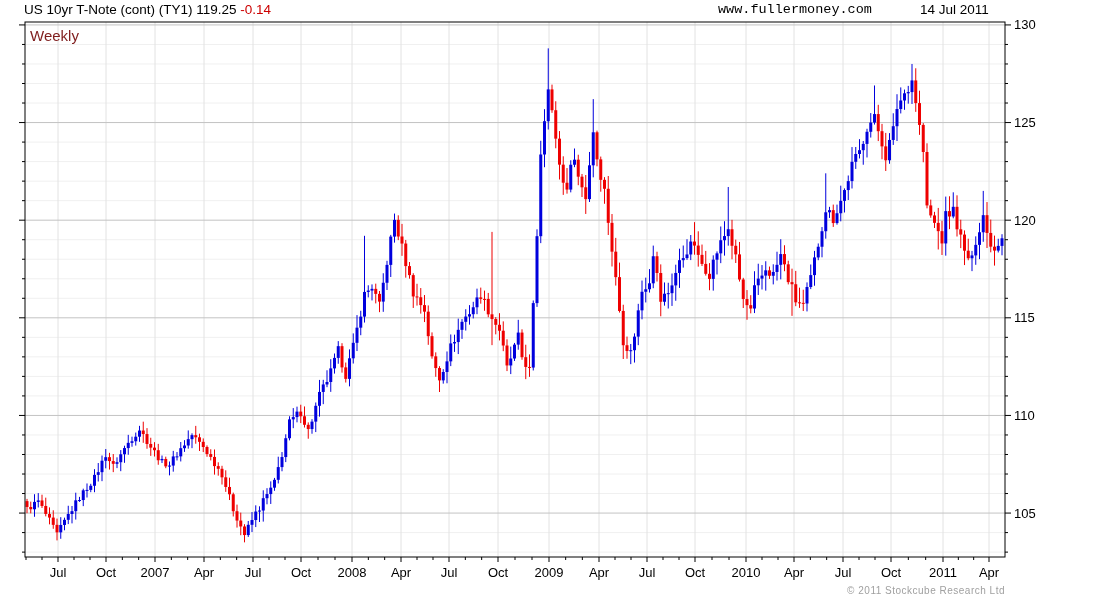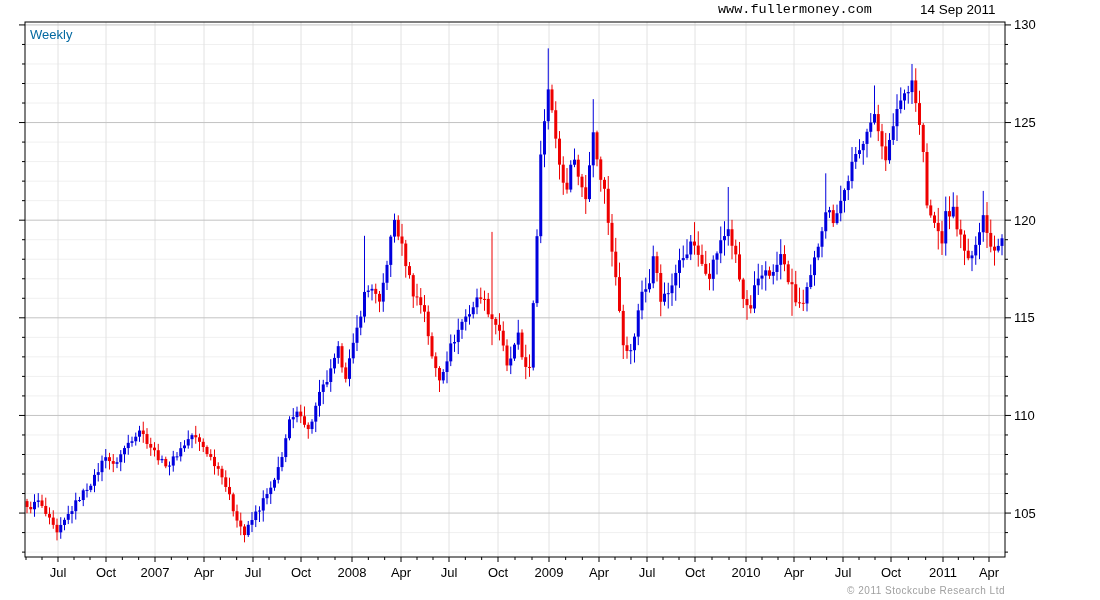--- a/index.html
+++ b/index.html
@@ -3,31 +3,32 @@
 <meta charset="utf-8">
 <style>
   html,body{margin:0;padding:0;background:#fff;}
   #stage{position:relative;width:1100px;height:600px;background:#fff;overflow:hidden;
          font-family:"Liberation Sans", sans-serif;}
   .hdr{position:absolute;top:2px;font-size:13.5px;color:#000;white-space:pre;}
   #title{left:24px;}
   #chg{color:#cc0000;}
   #site{left:718px;font-family:Liberation Mono, monospace;}
   #date{left:920px;}
-  #weekly{position:absolute;left:30px;top:27px;font-size:13px;color:#0369a1;}
+  #weekly{position:absolute;left:30px;top:27px;font-size:15px;color:#7f1d1d;}
   #copy{position:absolute;right:95px;top:585px;font-size:10px;color:#a0a0a0;letter-spacing:.5px;}
   svg{position:absolute;left:0;top:0;}
   text{font-family:"Liberation Sans", sans-serif;}
 </style>
 </head>
 <body>
 
 <div id="stage">
+  <div class="hdr" id="title"><span>US 10yr T-Note (cont) (TY1) 119.25</span><span id="chg">&nbsp;<span>-0.14</span></span></div>
   <div class="hdr" id="site">www.fullermoney.com</div>
-  <div class="hdr" id="date">14 Sep 2011</div>
+  <div class="hdr" id="date">14 Jul 2011</div>
 
   <svg id="plot" width="1100" height="600">
       <g>
         <line x1="25" y1="552.1186131386861" x2="1005" y2="552.1186131386861" stroke="#f0f0f0" stroke-width="1"></line>
         <line x1="25" y1="532.5930656934306" x2="1005" y2="532.5930656934306" stroke="#f0f0f0" stroke-width="1"></line>
         <line x1="25" y1="493.54197080291976" x2="1005" y2="493.54197080291976" stroke="#f0f0f0" stroke-width="1"></line>
         <line x1="25" y1="474.0164233576643" x2="1005" y2="474.0164233576643" stroke="#f0f0f0" stroke-width="1"></line>
         <line x1="25" y1="454.4908759124088" x2="1005" y2="454.4908759124088" stroke="#f0f0f0" stroke-width="1"></line>
         <line x1="25" y1="434.9653284671533" x2="1005" y2="434.9653284671533" stroke="#f0f0f0" stroke-width="1"></line>
         <line x1="25" y1="395.9142335766424" x2="1005" y2="395.9142335766424" stroke="#f0f0f0" stroke-width="1"></line>

